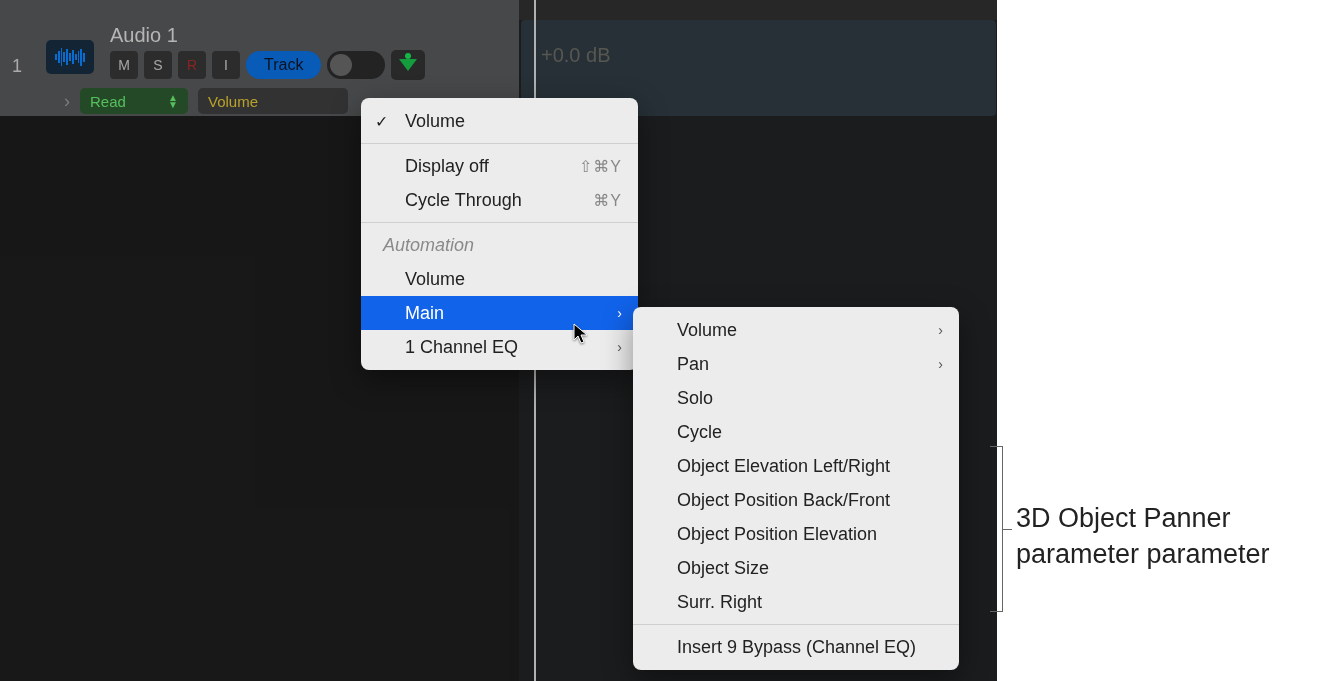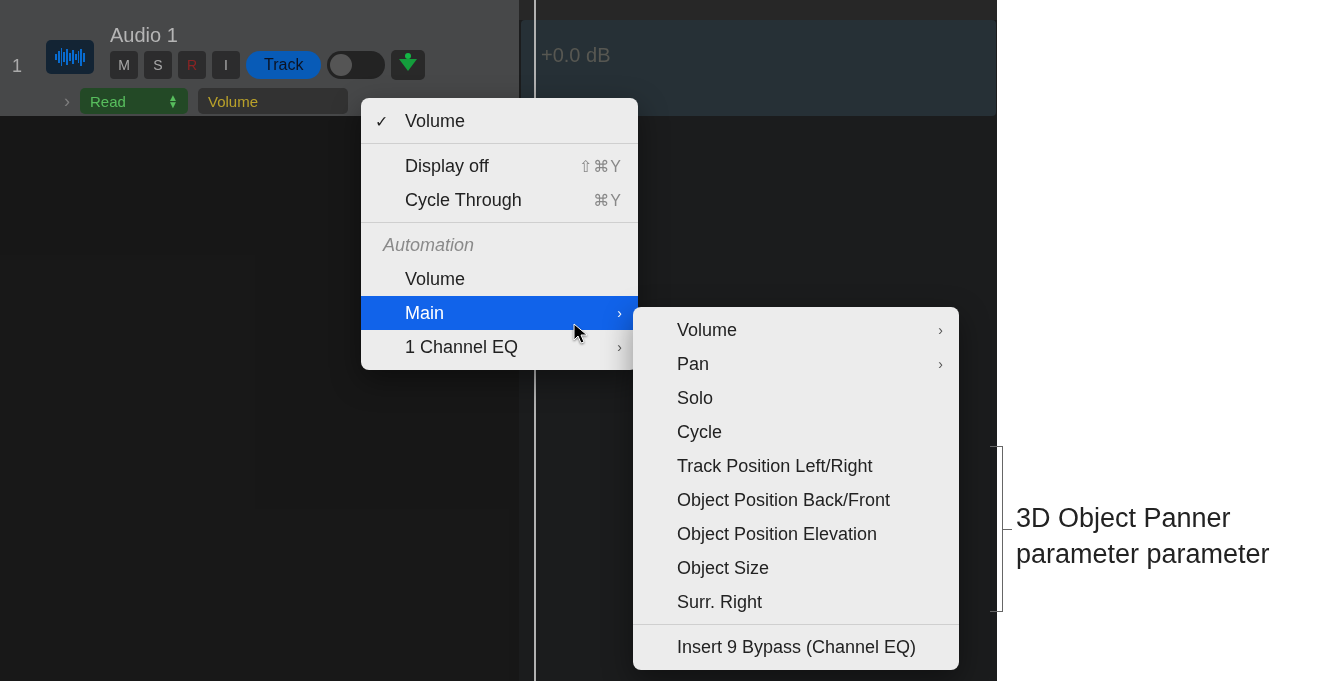--- a/index.html
+++ b/index.html
@@ -154,21 +154,21 @@
       <span>Pan</span>
       <span class="arrow">›</span>
     </div>
     <div class="mi">
         <span>Solo</span>
       </div>
     <div class="mi">
         <span>Cycle</span>
       </div>
     <div class="mi">
-        <span>Track Position Left/Right</span>
+        <span>Object Elevation Left/Right</span>
       </div>
     <div class="mi">
         <span>Object Position Back/Front</span>
       </div>
     <div class="mi">
         <span>Object Position Elevation</span>
       </div>
     <div class="mi">
         <span>Object Size</span>
       </div>

